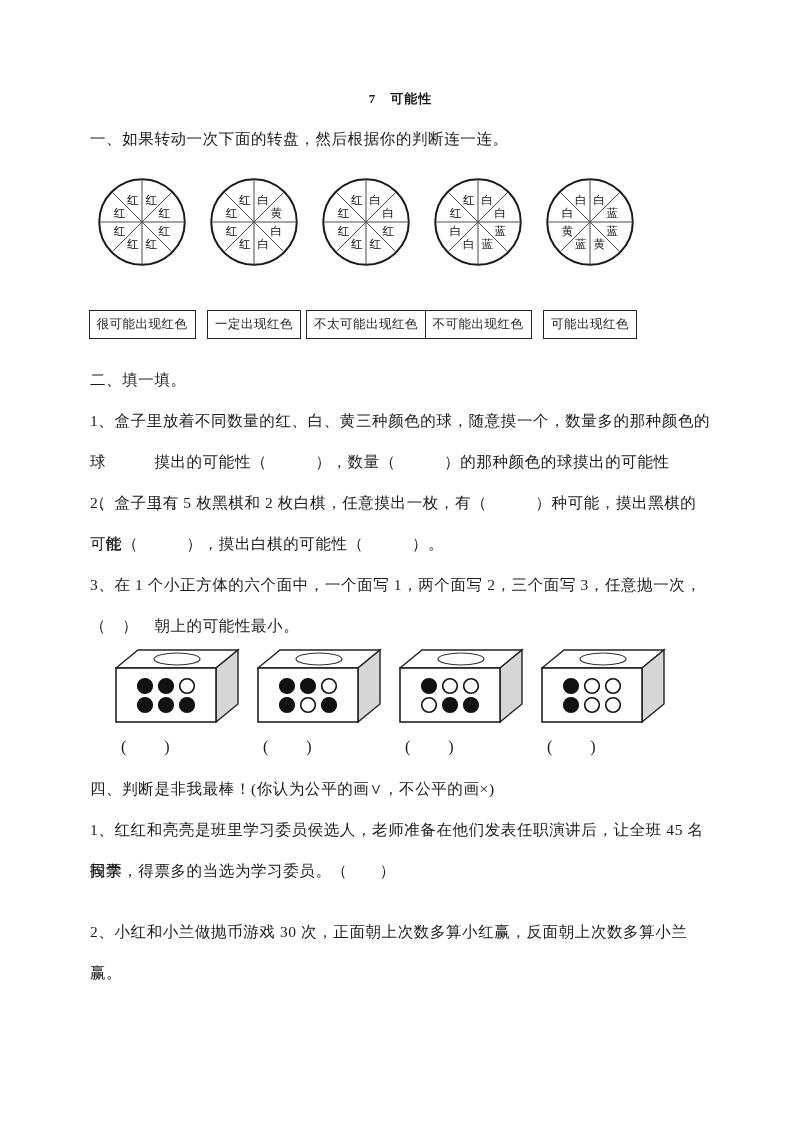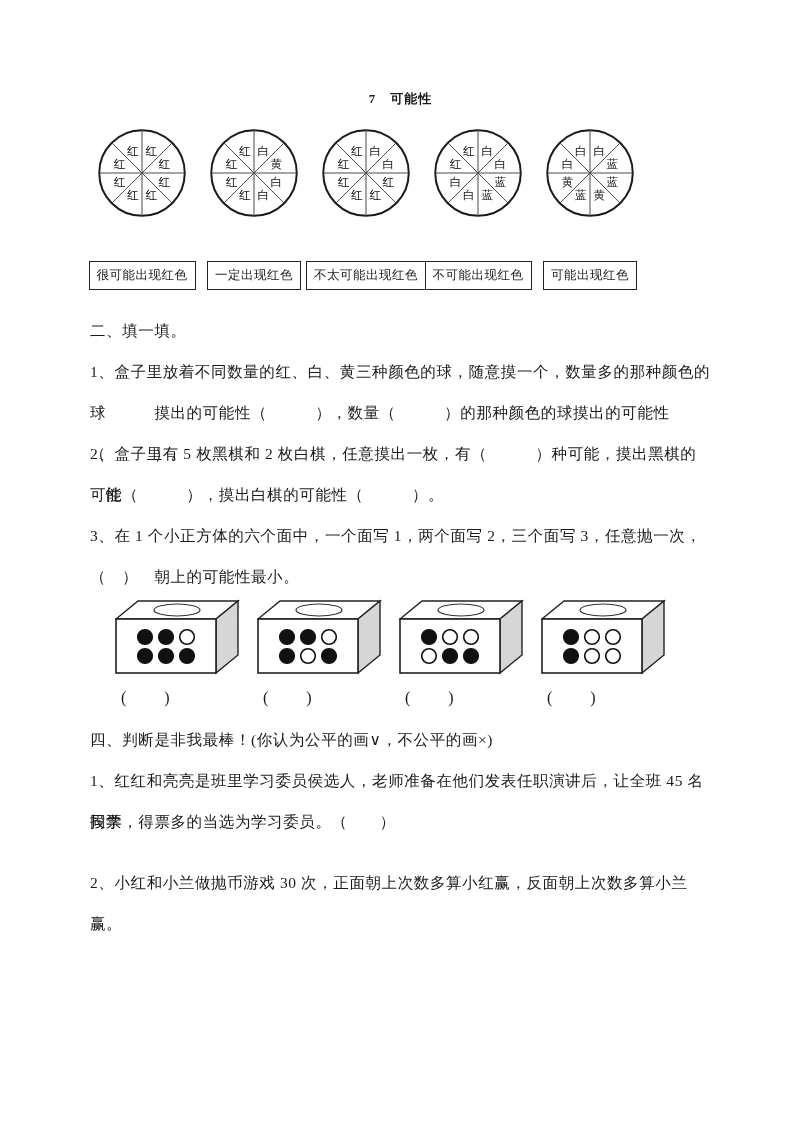--- a/index.html
+++ b/index.html
@@ -23,30 +23,31 @@
   .option-box{
     margin-top:43px;border:1.5px solid #222222;background:#ffffff;
     font-size:12.5px;line-height:17px;padding:5px 7px;white-space:nowrap;
     letter-spacing:0.5px;
   }
   .section-block{margin-top:20px;}
   
   .box-row{display:flex;gap:14px;margin-left:25px;margin-top:2px;}
   .ball-col{width:128px;display:flex;flex-direction:column;}
   .box-answer{height:26px;line-height:26px;font-size:16px;padding-left:6px;letter-spacing:2px;}
-  .s4-block{margin-top:8px;}
+  .s4-block{margin-top:8px;font-family:Liberation Serif, serif;}
   .gap-before{margin-top:20px;}
 </style>
 </head>
 <body>
 
 <div class="page">
 
   <div class="title">7　可能性</div>
 
+  <div class="tline s1-heading">一、如果转动一次下面的转盘，然后根据你的判断连一连。</div>
 
   <div class="spinner-row" id="spinner-row">
       <div class="spin-col">
         <svg width="90" height="90" viewBox="-50 -50 100 100">
           <circle cx="0" cy="0" r="47.5" fill="#ffffff" stroke="#1a1a1a" stroke-width="2.2"></circle>
           <line x1="0" y1="47.5" x2="0" y2="-47.5" stroke="#4a4a4a" stroke-width="1.1"></line>
           <line x1="-33.587572106361" y1="33.58757210636101" x2="33.587572106361" y2="-33.58757210636101" stroke="#4a4a4a" stroke-width="1.1"></line>
           <line x1="-47.5" y1="2.9085361479749637e-15" x2="47.5" y2="-2.9085361479749637e-15" stroke="#4a4a4a" stroke-width="1.1"></line>
           <line x1="-33.58757210636101" y1="-33.587572106361" x2="33.58757210636101" y2="33.587572106361" stroke="#4a4a4a" stroke-width="1.1"></line>
           <text x="10.3" y="-20.4" text-anchor="middle" font-size="13" fill="#111111">红</text>

